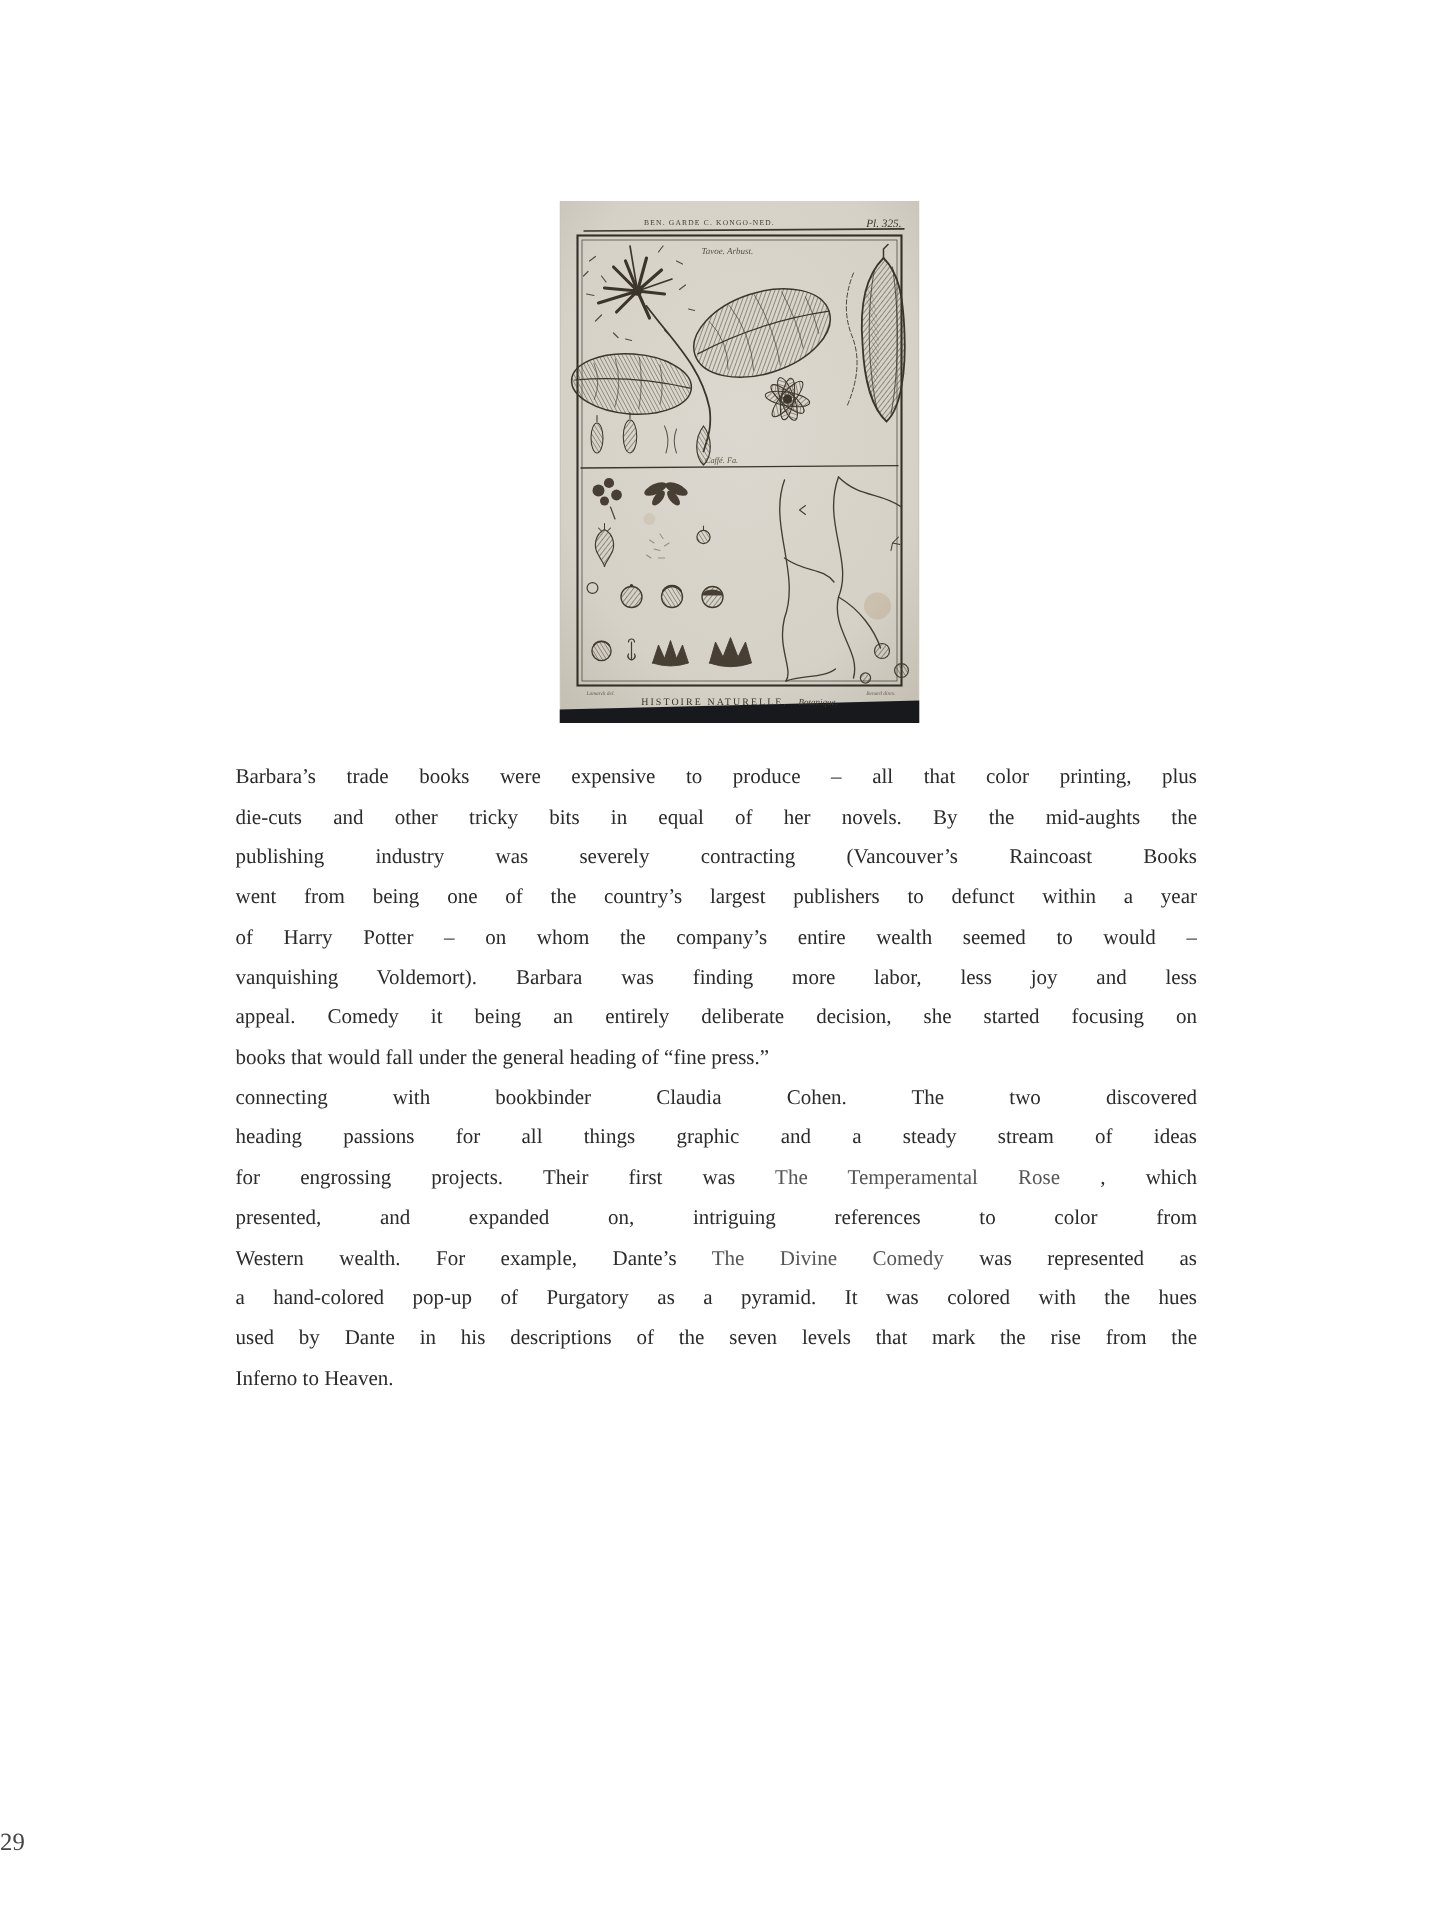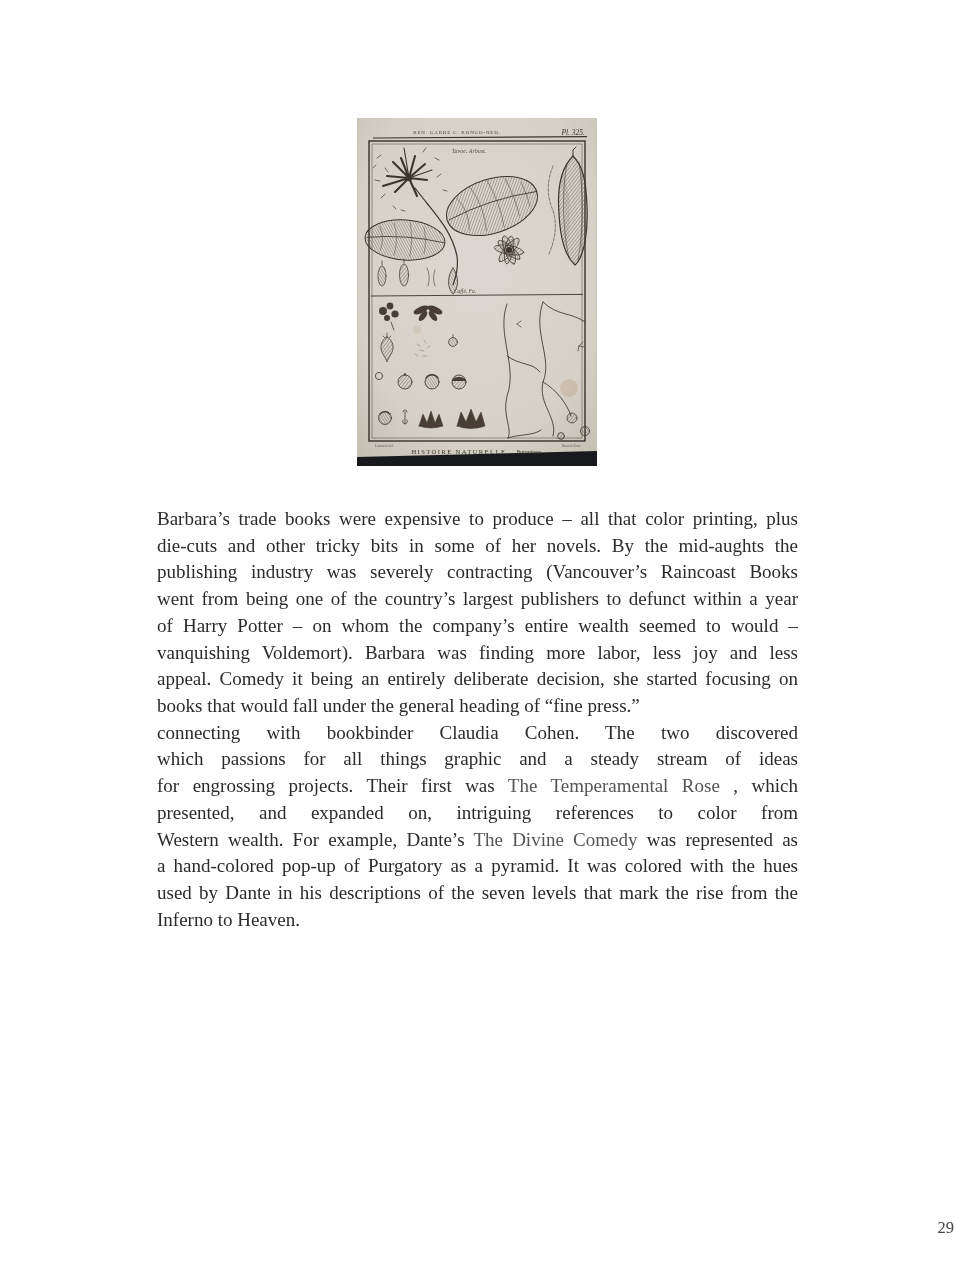--- a/index.html
+++ b/index.html
@@ -1,26 +1,26 @@
 <!DOCTYPE html>
 <html><head>
 <meta charset="utf-8">
 <style>
   html,body{margin:0;padding:0;background:#e8e8e8;}
   .page{position:relative;width:954px;height:1276px;background:#ffffff;margin:0 auto;
         font-family:"Liberation Serif", serif;overflow:hidden;}
-  .plate{position:absolute;left:357px;top:118px;width:240px;height:432px;margin:0;}
+  .plate{position:absolute;left:357px;top:118px;width:240px;height:432px;margin:16px;}
   .plate svg{display:block;}
   .body-text{position:absolute;left:157px;top:506px;width:641px;color:#2b2b2b;
-             font-size:19px;}
+             font-size:14px;}
   .ln{height:26.72px;line-height:26.72px;text-align:justify;text-align-last:justify;
       overflow:hidden;}
   .ln.left{text-align:right;text-align-last:left;}
   .it{color:#555555;}
-  .page-number{position:absolute;left:0;right:0;top:1218px;text-align:right;
+  .page-number{position:absolute;left:0;right:0;top:1218px;text-align:left;
                font-size:16.5px;color:#454545;}
 </style>
 </head>
 <body>
 
 <div class="page">
 
   <figure class="plate">
     <svg width="240" height="348" viewBox="0 0 240 348">
       <defs>
@@ -177,29 +177,29 @@
       <text x="224" y="329" text-anchor="end" font-size="3.6" fill="#6a6254" font-style="italic">Benard direx.</text>
       <text x="120" y="336" text-anchor="middle" fill="#3b352c">
         <tspan font-size="6.6" letter-spacing="1.4">HISTOIRE NATURELLE,</tspan>
         <tspan font-size="6" dx="3" font-style="italic">Botanique.</tspan>
       </text>
     </svg>
   </figure>
 
   <div class="body-text">
       <div class="ln"><span>Barbara’s trade books were expensive to produce – all that color printing, plus</span></div>
-      <div class="ln"><span>die-cuts and other tricky bits in some of her novels. By the mid-aughts the</span></div>
+      <div class="ln"><span>die-cuts and other tricky bits in equal of her novels. By the mid-aughts the</span></div>
       <div class="ln"><span>publishing industry was severely contracting (Vancouver’s Raincoast Books</span></div>
       <div class="ln"><span>went from being one of the country’s largest publishers to defunct within a year</span></div>
       <div class="ln"><span>of Harry Potter – on whom the company’s entire wealth seemed to would –</span></div>
       <div class="ln"><span>vanquishing Voldemort). Barbara was finding more labor, less joy and less</span></div>
       <div class="ln"><span>appeal. Comedy it being an entirely deliberate decision, she started focusing on</span></div>
       <div class="ln left"><span>books that would fall under the general heading of “fine press.”</span></div>
       <div class="ln"><span>connecting with bookbinder Claudia Cohen. The two discovered</span></div>
-      <div class="ln"><span>which passions for all things graphic and a steady stream of ideas</span></div>
+      <div class="ln"><span>heading passions for all things graphic and a steady stream of ideas</span></div>
       <div class="ln"><span>for engrossing projects. Their first was </span><span class="it">The Temperamental Rose</span><span> , which</span></div>
       <div class="ln"><span>presented, and expanded on, intriguing references to color from</span></div>
       <div class="ln"><span>Western wealth. For example, Dante’s </span><span class="it">The Divine Comedy</span><span> was represented as</span></div>
       <div class="ln"><span>a hand-colored pop-up of Purgatory as a pyramid. It was colored with the hues</span></div>
       <div class="ln"><span>used by Dante in his descriptions of the seven levels that mark the rise from the</span></div>
       <div class="ln left"><span>Inferno to Heaven.</span></div>
     </div>
 
   <div class="page-number">29</div>
 

